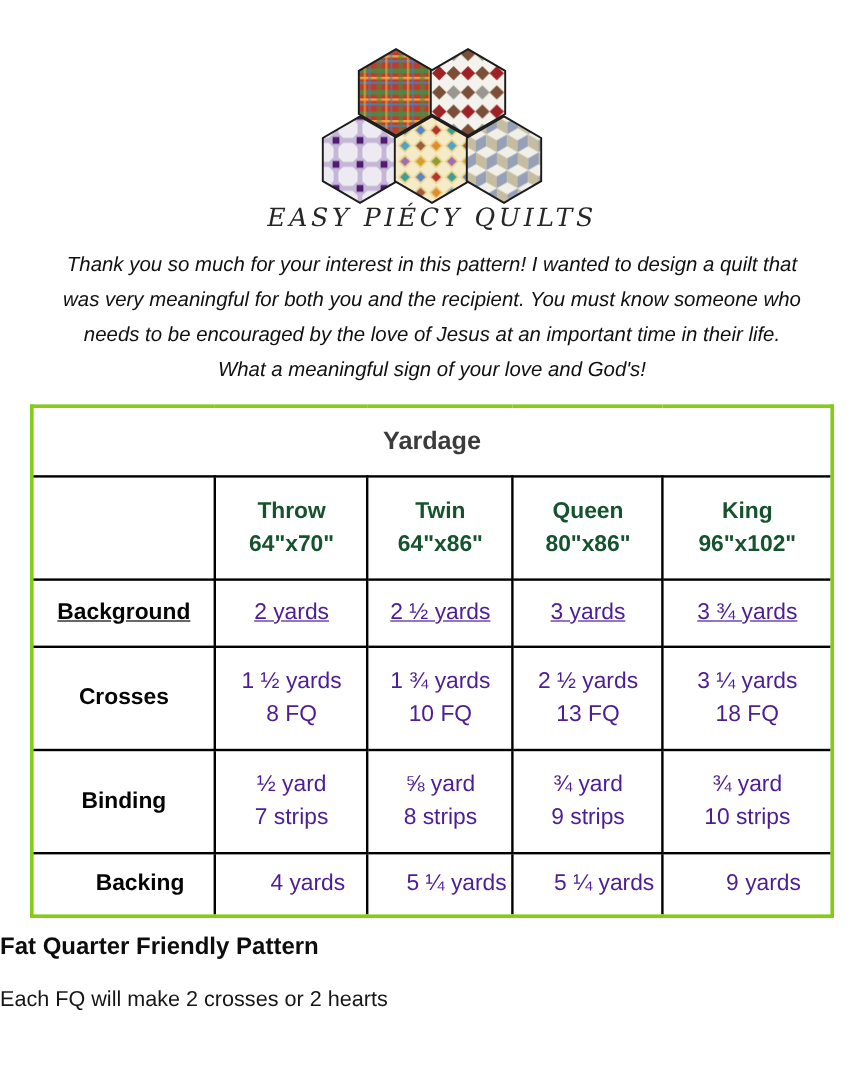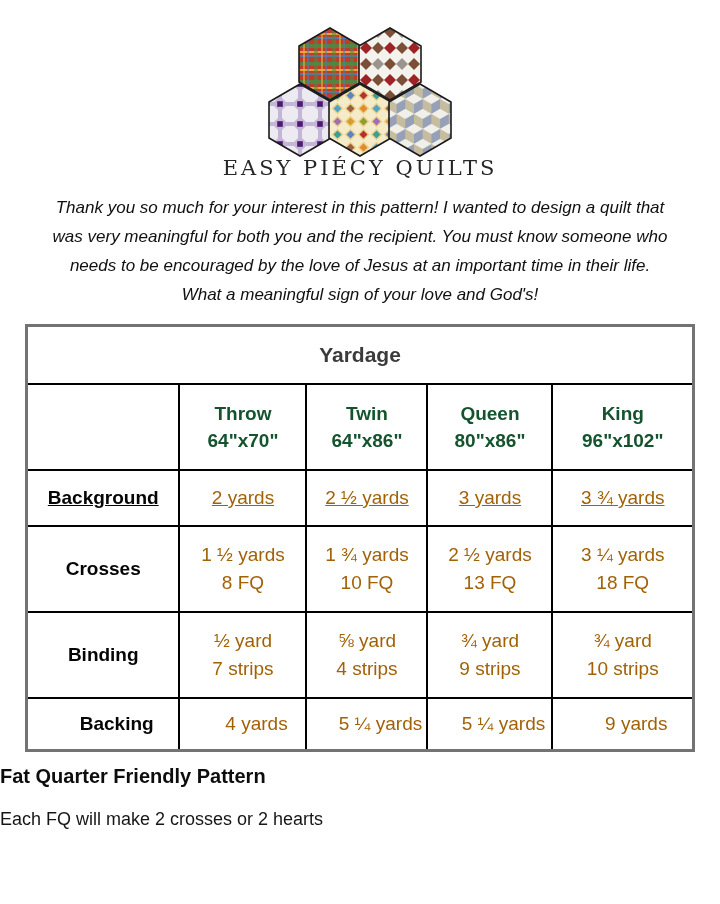--- a/index.html
+++ b/index.html
@@ -1,41 +1,41 @@
 <!DOCTYPE html>
 <html><head>
 <meta charset="utf-8">
 <style>
   html,body{margin:0;padding:0;background:#ffffff;}
   body{width:720px;height:904px;font-family:"Liberation Sans",sans-serif;}
   .page{position:relative;width:720px;height:904px;background:#fff;overflow:hidden;}
 
   
-  .logo{text-align:center;padding-top:24px;}
+  .logo{text-align:center;padding-top:37px;font-style:italic;}
   .logo svg{display:block;margin:0 auto;}
   .brand{font-family:"DejaVu Serif",serif;font-size:21px;letter-spacing:3px;color:#262626;
          margin-top:-2px;white-space:nowrap;}
 
   
   .intro{margin-top:13px;text-align:center;font-family:Liberation Sans, sans-serif;font-style:italic;
          font-size:17px;line-height:29px;color:#101010;}
   .intro-line{white-space:nowrap;}
 
   
   table.yardage{width:667px;margin:15px auto 0;border-collapse:collapse;table-layout:fixed;
-                border:3px solid #737373;}
+                border:3px solid #84cc16;}
   table.yardage td{border:2px solid #000;text-align:center;vertical-align:middle;padding:0;}
   .title-cell{height:56px;font-weight:bold;font-size:21px;color:#3b3b3b;}
   tr.head-row td{height:84px;}
   .col-head{font-weight:bold;font-size:19px;color:#14532d;line-height:27px;margin-left:44px;}
   tr.row-short td{height:54px;text-decoration:underline;}
   tr.row-tall td{height:84px;}
   tr.row-last td{height:50px;padding-left:27px;}
   .row-label{font-weight:bold;font-size:19px;color:#050505;}
-  .cell{font-size:19px;color:#a16207;line-height:28px;}
+  .cell{font-size:19px;color:#4c1d95;line-height:28px;}
 
   
   .footer{text-align:left;margin-top:13px;}
   .f-title{font-weight:bold;font-size:20px;color:#0d0d0d;}
   .f-sub{font-size:18px;color:#161616;margin-top:21px;}
 </style>
 </head>
 <body>
 
 <div class="page">
@@ -205,21 +205,21 @@
 
 
       <tr class="row-tall">
         <td class="row-label">Binding</td>
         <td class="cell">
             <div>½ yard</div>
             <div>7 strips</div>
           </td>
         <td class="cell">
             <div>⅝ yard</div>
-            <div>4 strips</div>
+            <div>8 strips</div>
           </td>
         <td class="cell">
             <div>¾ yard</div>
             <div>9 strips</div>
           </td>
         <td class="cell">
             <div>¾ yard</div>
             <div>10 strips</div>
           </td>
       </tr>

